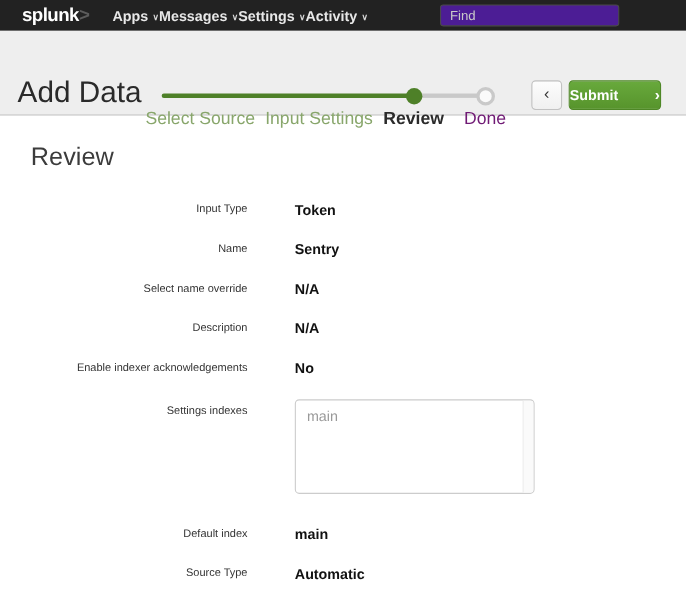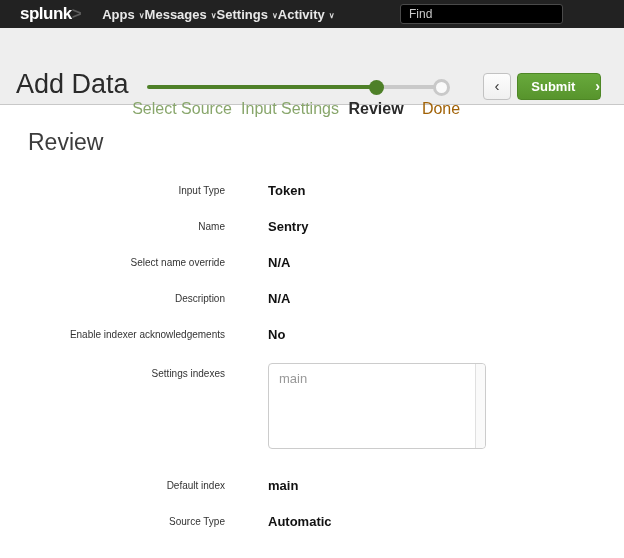--- a/index.html
+++ b/index.html
@@ -19,57 +19,57 @@
     padding-left: 20px;
   }
   .logo { font-size: 17px; font-weight: bold; letter-spacing: -0.5px; margin-right: 21px; cursor: default; }
   .logo .word { color: #ffffff; }
   .logo .caret { color: #5c5c5c; font-weight: bold; }
   .nav-items { display: flex; align-items: center; }
   .nav-item { display: flex; align-items: center; gap: 4px; color: #e8e8e8; font-size: 13px; font-weight: 600; cursor: pointer; }
   .nav-item .chev { font-size: 8px; color: #d8d8d8; position: relative; top: 1px; font-weight: 700; }
   .find-input {
     position: absolute; left: 400px; top: 4px; width: 163px; height: 20px;
-    background: #000000; border: 1px solid #4a4a4a; border-radius: 3px;
+    background: #4c1d95; border: 1px solid #4a4a4a; border-radius: 3px;
     color: #cccccc; font-size: 12px; padding: 0 8px; outline: none;
     font-family: "Liberation Sans", sans-serif;
   }
   .find-input::placeholder { color: #c9c9c9; opacity: 1; }
 
   
   .pageheader {
     position: absolute; left: 0; top: 28px; width: 624px; height: 77px;
     background: #eeeeee; border-bottom: 1px solid #c8c8c8;
   }
   .page-title { position: absolute; left: 16px; top: 41px; font-size: 27px; color: #2a2a2a; font-weight: 400; }
 
   
   .step-line-done { position: absolute; left: 147px; top: 57px; width: 230px; height: 4px; background: #4e8028; border-radius: 2px; }
   .step-line-todo { position: absolute; left: 377px; top: 57px; width: 62px; height: 4px; background: #c9c9c9; }
   .step-dot-current { position: absolute; left: 369px; top: 52px; width: 15px; height: 15px; background: #4e8028; border-radius: 50%; }
   .step-dot-upcoming { position: absolute; left: 433px; top: 51px; width: 17px; height: 17px; background: #fafafa; border: 3px solid #c9c9c9; border-radius: 50%; }
   .step-label { position: absolute; top: 72px; font-size: 16px; transform: translateX(-50%); white-space: nowrap; }
   .step-label.done { color: #88a66b; }
   .step-label.current { color: #2b2b2b; font-weight: 600; }
-  .step-label.upcoming { color: #a16207; }
+  .step-label.upcoming { color: #701a75; }
   .sl-1 { left: 182px; } .sl-2 { left: 290px; } .sl-3 { left: 376px; } .sl-4 { left: 441px; }
 
   
   .back-btn {
     position: absolute; left: 483px; top: 45px; width: 28px; height: 27px;
     border: 1px solid #c2c2c2; border-radius: 4px;
     background: linear-gradient(#fdfdfd, #f0f0f0);
     color: #333; font-size: 15px; line-height: 24px; text-align: center; cursor: pointer;
   }
   .submit-btn {
     position: absolute; left: 517px; top: 45px; width: 84px; height: 27px;
     border: 1px solid #4e8726; border-radius: 4px;
     background: linear-gradient(#68a93c, #57942c);
     color: #ffffff; font-size: 13px; font-weight: bold;
-    display: flex; align-items: center; justify-content: flex-end; gap: 20px; cursor: pointer;
+    display: flex; align-items: center; justify-content: space-between; gap: 0; cursor: pointer;
   }
   .submit-btn .chev { font-weight: bold; font-size: 14px; position: relative; top: -1px; }
 
   
   .content { position: absolute; left: 0; top: 105px; width: 624px; }
   .review-heading { margin: 24px 0 0 28px; font-size: 23px; font-weight: 400; color: #3c3c3c; }
   .rows { margin-top: 27px; }
   .row { display: flex; margin-bottom: 20px; }
   .row-label { width: 225px; text-align: right; font-size: 10px; color: #333333; line-height: 16px; }
   .row-value { margin-left: 43px; font-size: 13px; font-weight: bold; color: #111111; line-height: 16px; }

